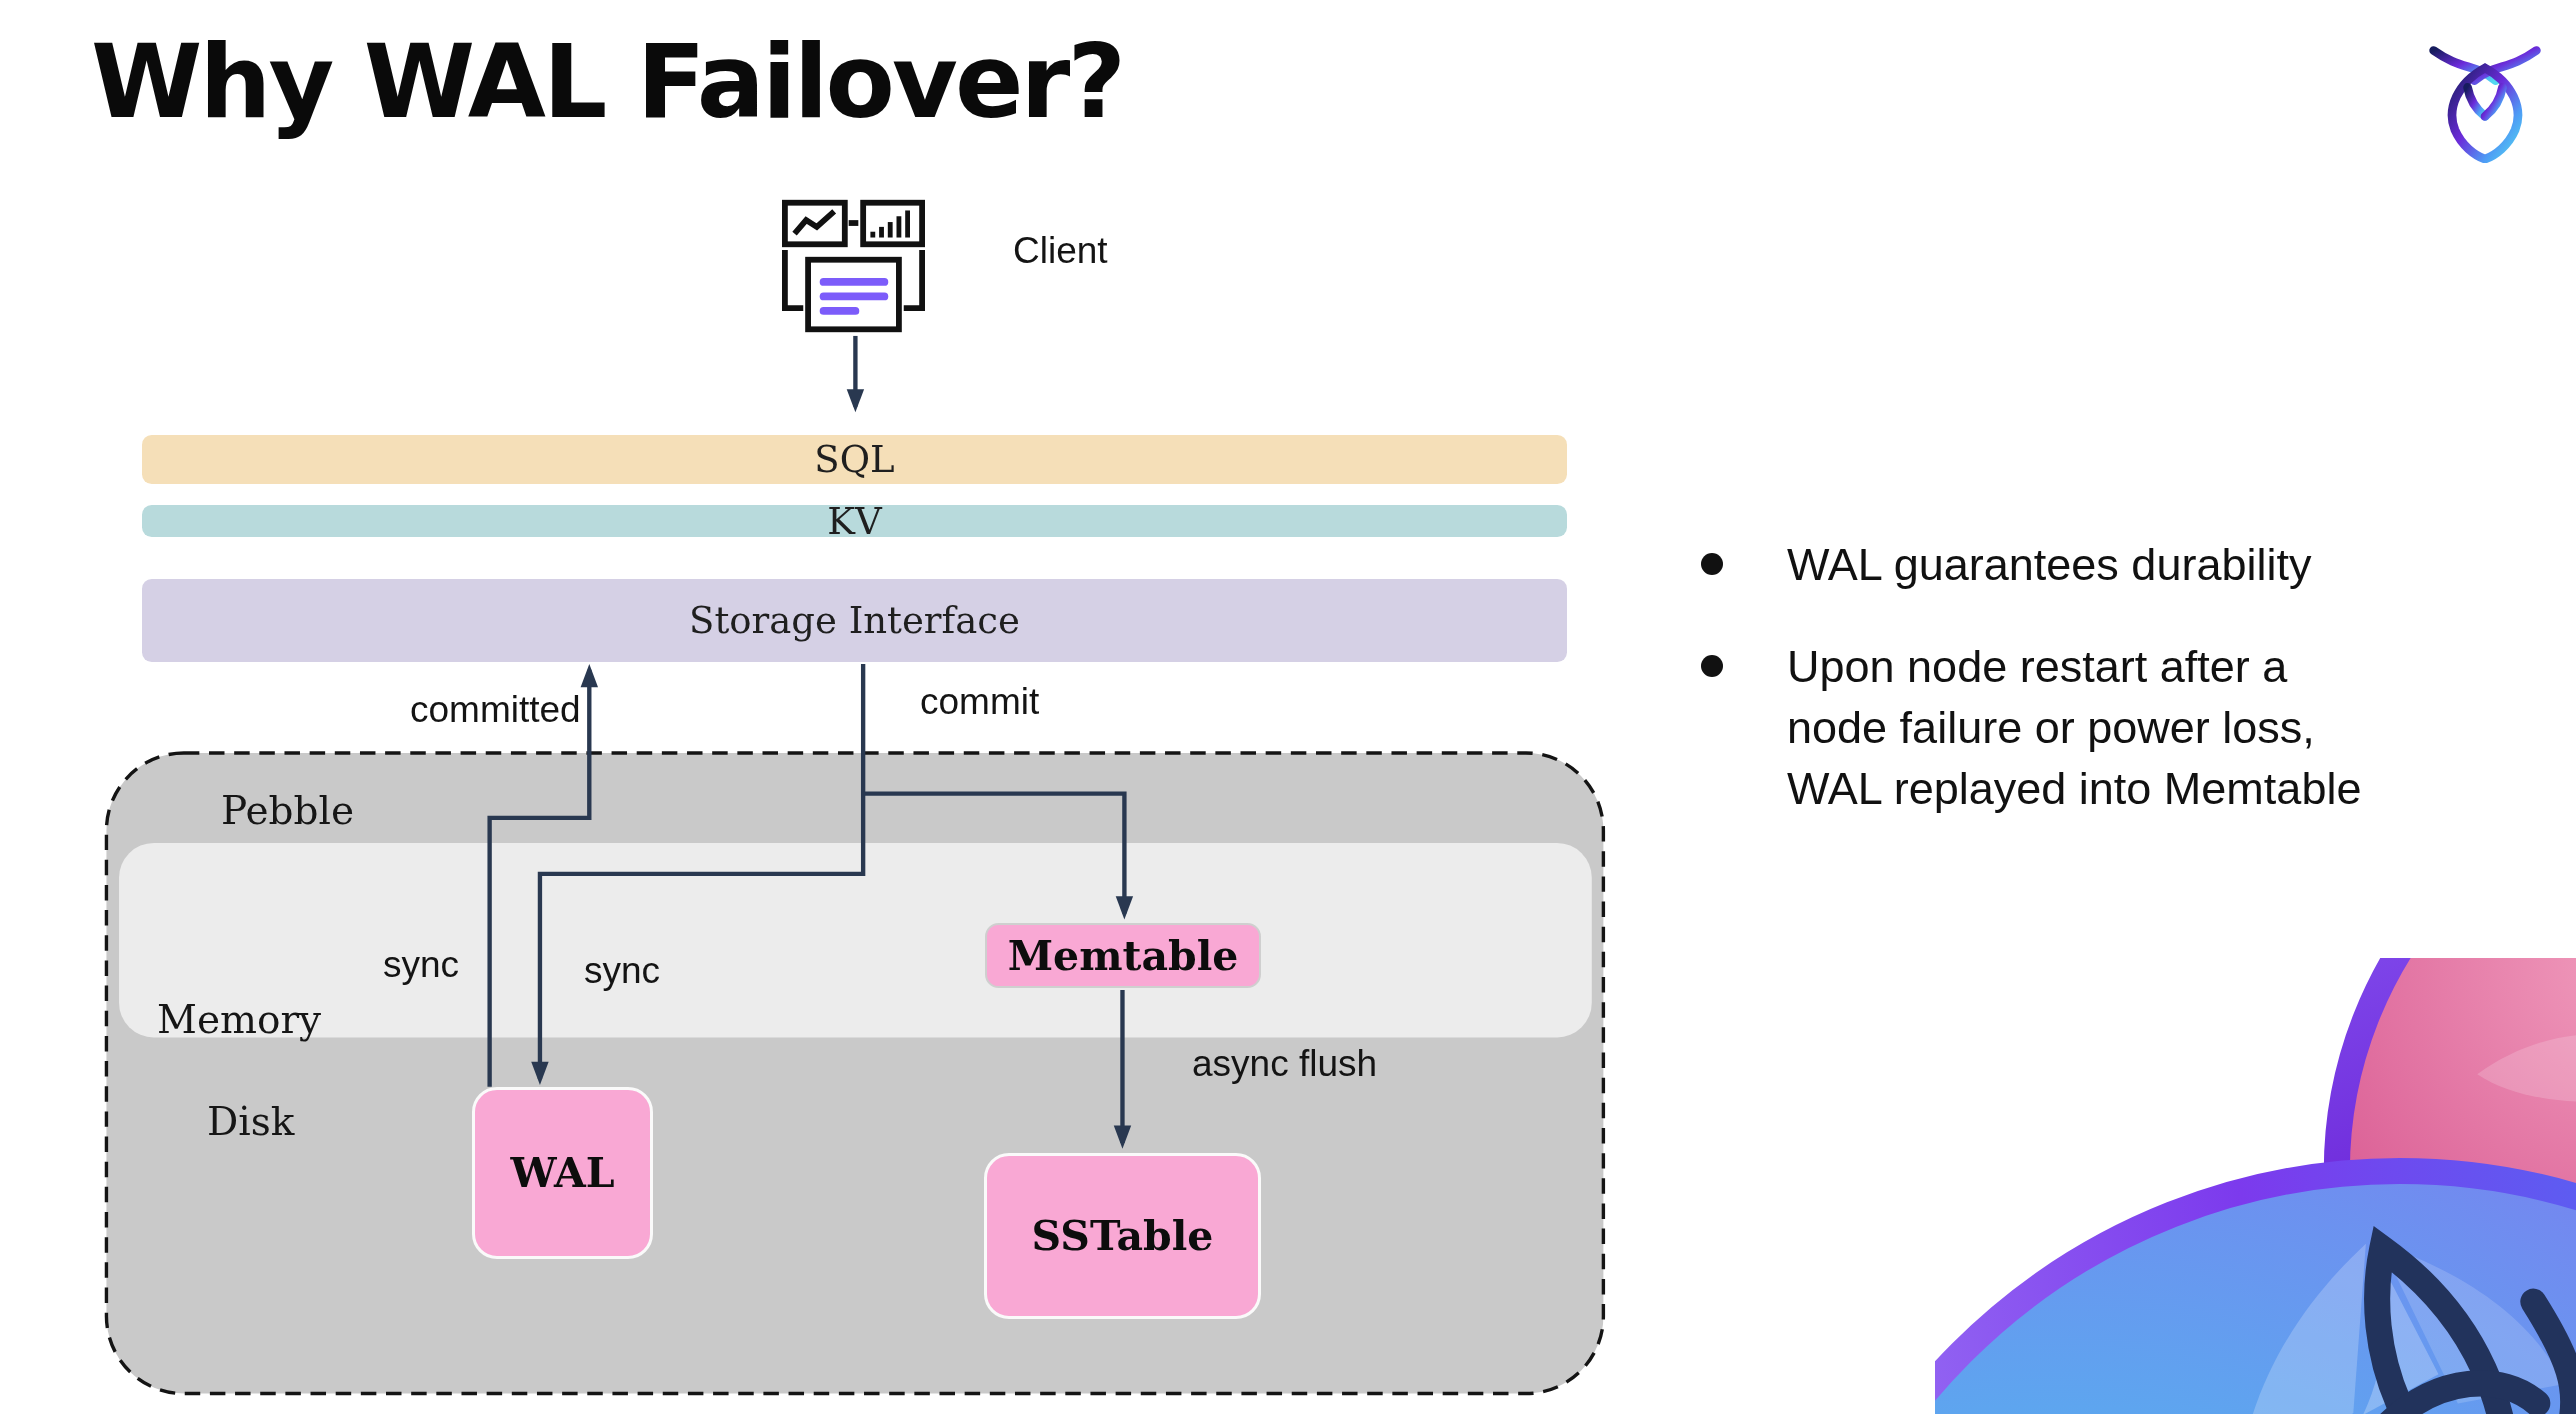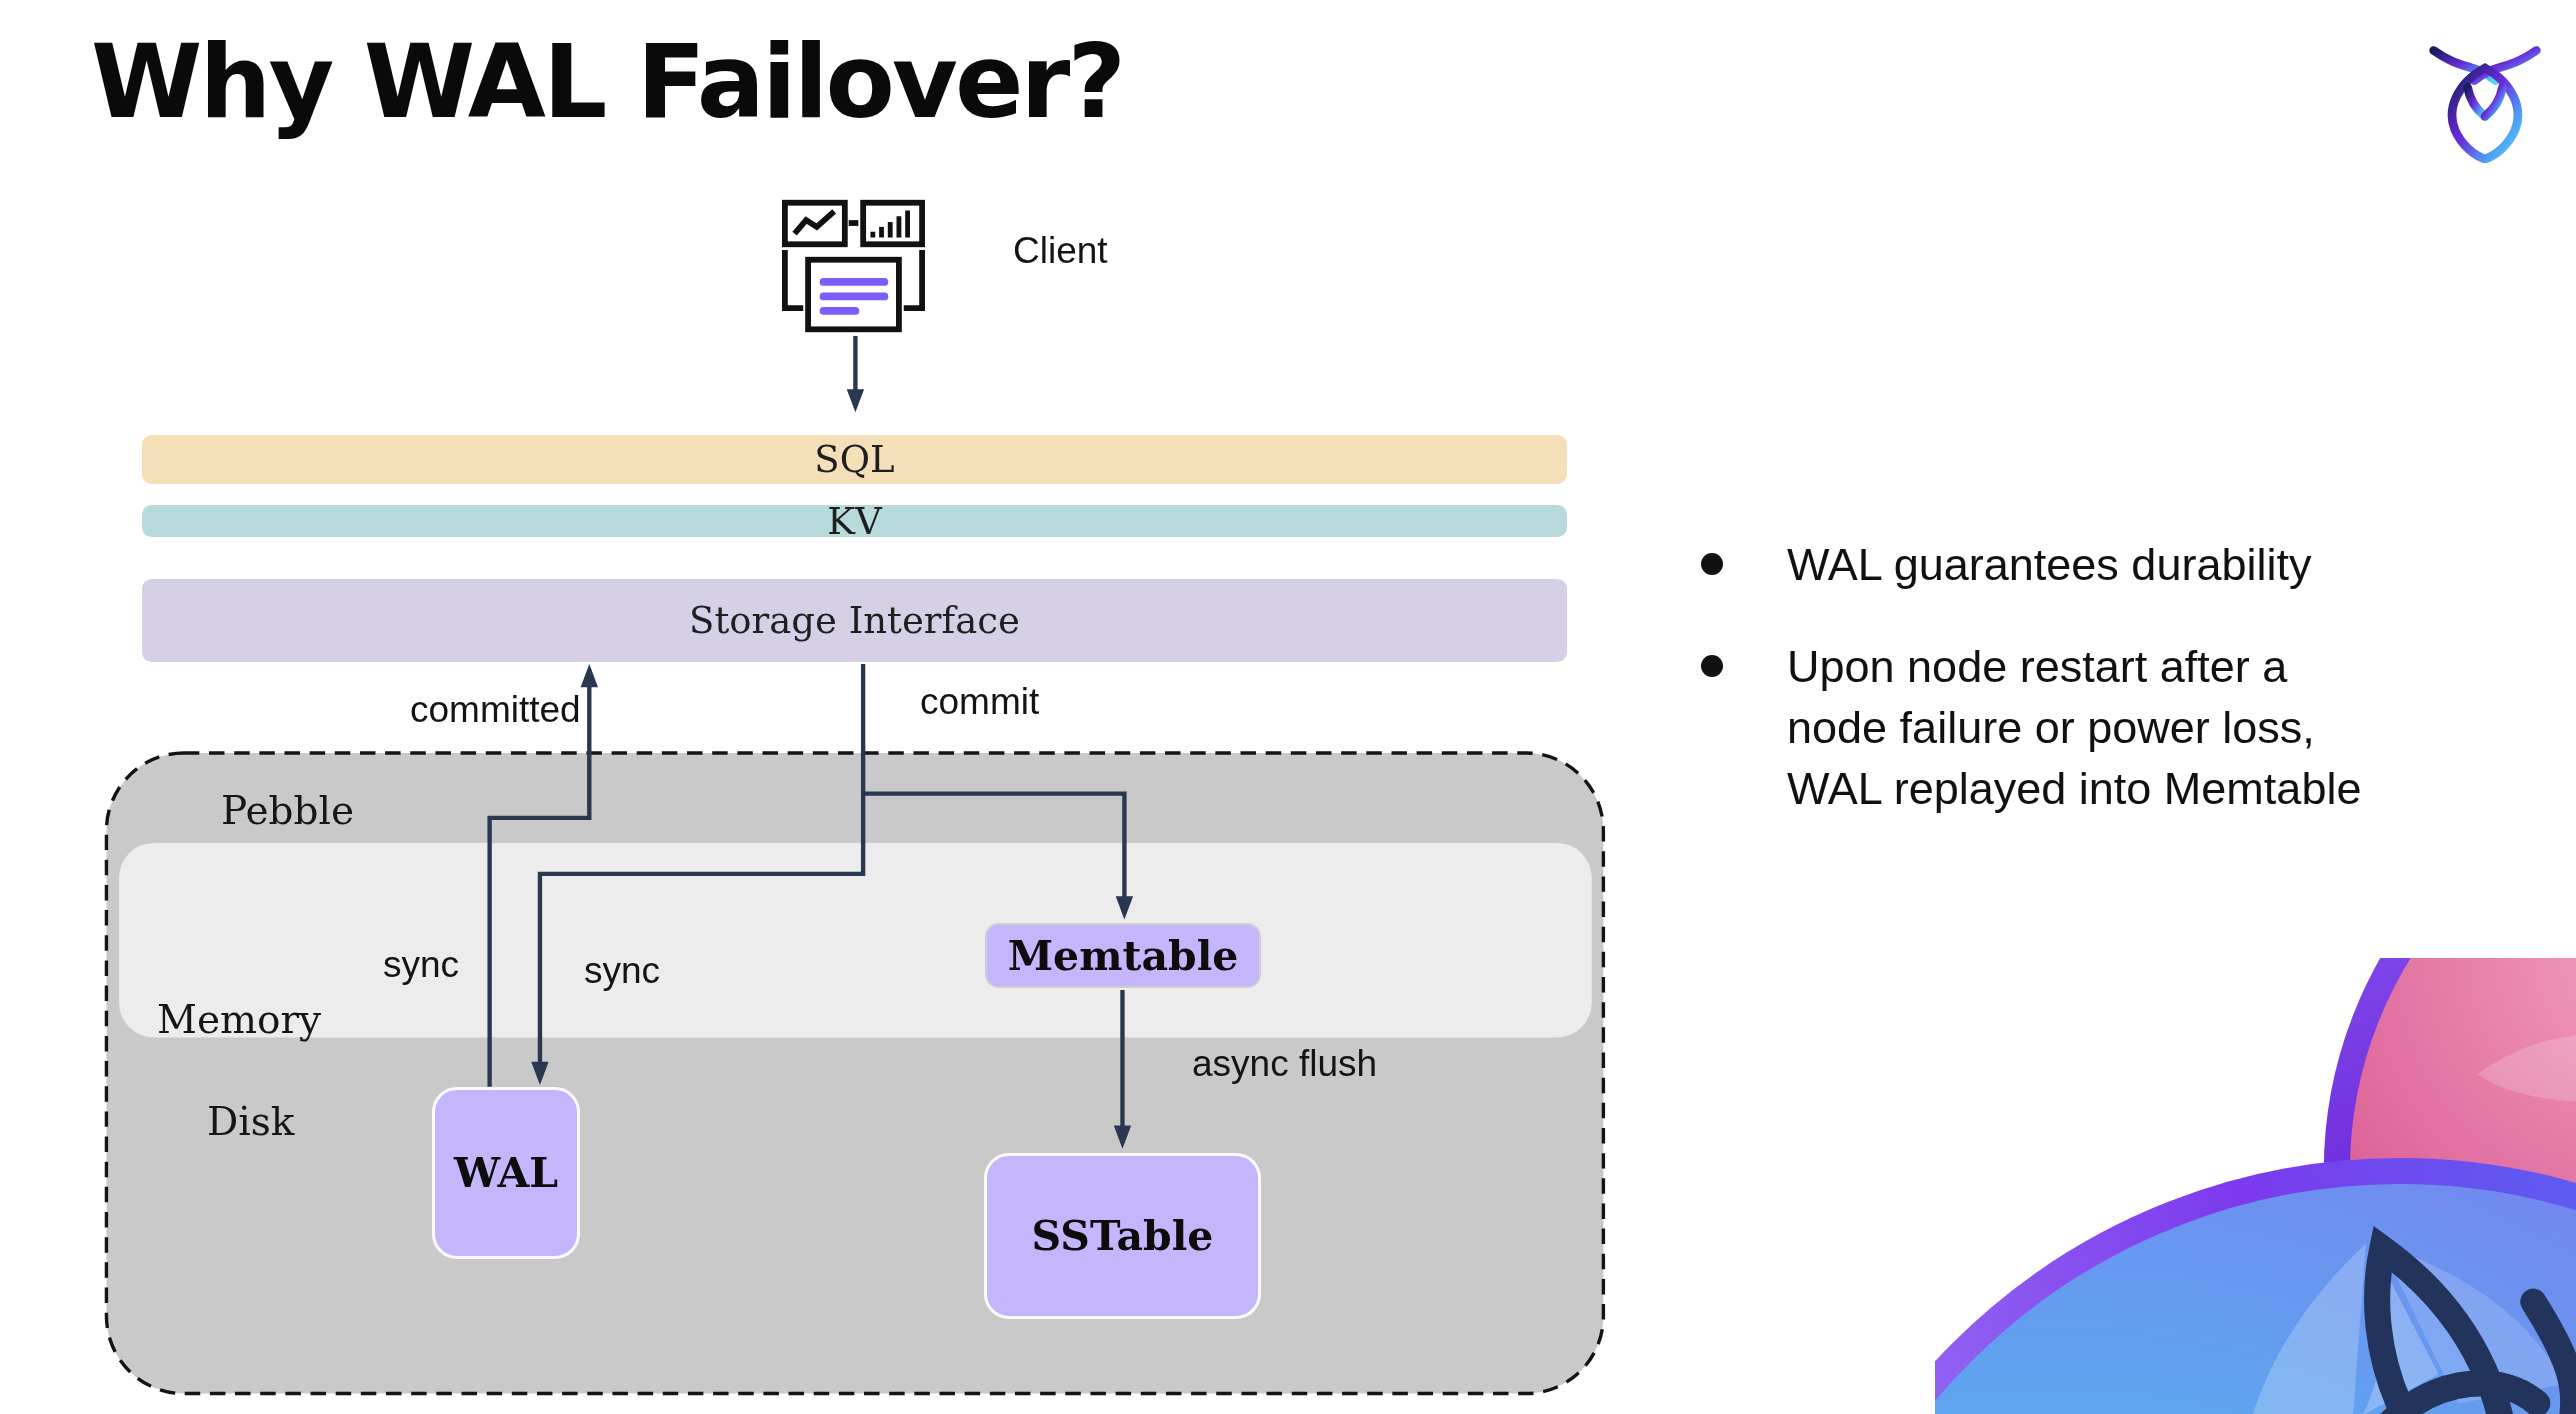--- a/index.html
+++ b/index.html
@@ -20,23 +20,23 @@
   .layer-si{top:579px;height:83px;background:#D5D0E5;}
 
   
   .region-label{position:absolute;font-family:"DejaVu Serif",serif;font-size:39px;color:#161616;}
   .lbl-pebble{left:221px;top:788px;}
   .lbl-memory{left:157px;top:962px;margin-top:35px;}
   .lbl-disk{left:207px;top:1099px;}
 
   
   .node{position:absolute;display:flex;align-items:center;justify-content:center;
-    background:#c4b5fd;font-family:"DejaVu Serif",serif;font-weight:bold;
+    background:#f9a8d4;font-family:"DejaVu Serif",serif;font-weight:bold;
     font-size:41px;color:#0d0d0d;box-sizing:border-box;}
-  .node-wal{left:432px;top:1087px;width:148px;height:172px;border:3.9px solid #FAFAFA;border-radius:25px;justify-content:center;}
+  .node-wal{left:472px;top:1087px;width:181px;height:172px;border:3.9px solid #FAFAFA;border-radius:25px;justify-content:center;}
   .node-memtable{left:985px;top:923px;width:276px;height:65px;border:2.9px solid #CFCFCF;border-radius:13.5px;}
   .node-sstable{left:984px;top:1153px;width:277px;height:166px;border:3.9px solid #FAFAFA;border-radius:25px;}
 
   
   .edge-label{position:absolute;font-family:"Liberation Sans",sans-serif;
     font-size:37px;color:#141414;white-space:nowrap;}
   .lbl-committed{left:410px;top:689px;}
   .lbl-commit{left:920px;top:681px;}
   .lbl-sync-left{left:383px;top:944px;}
   .lbl-sync-right{left:584px;top:950px;}

